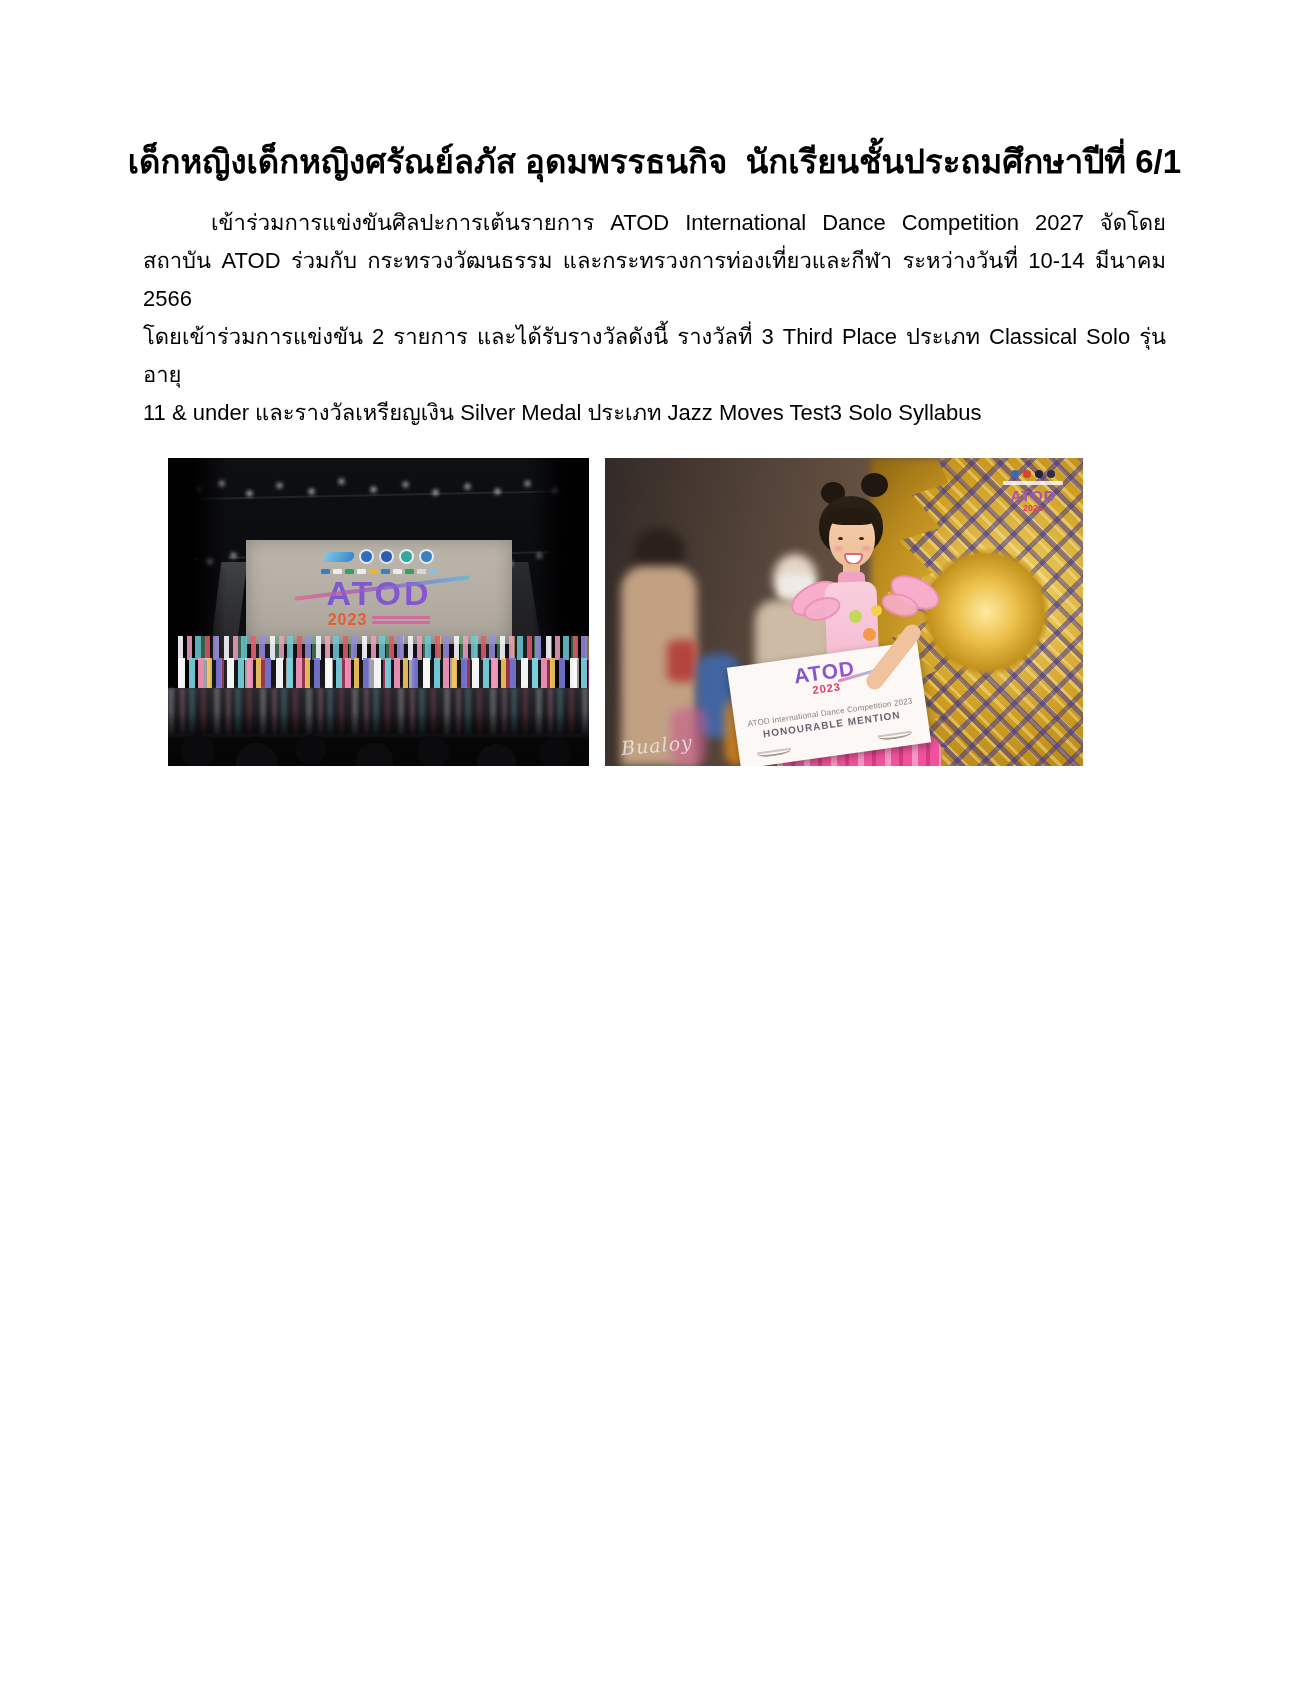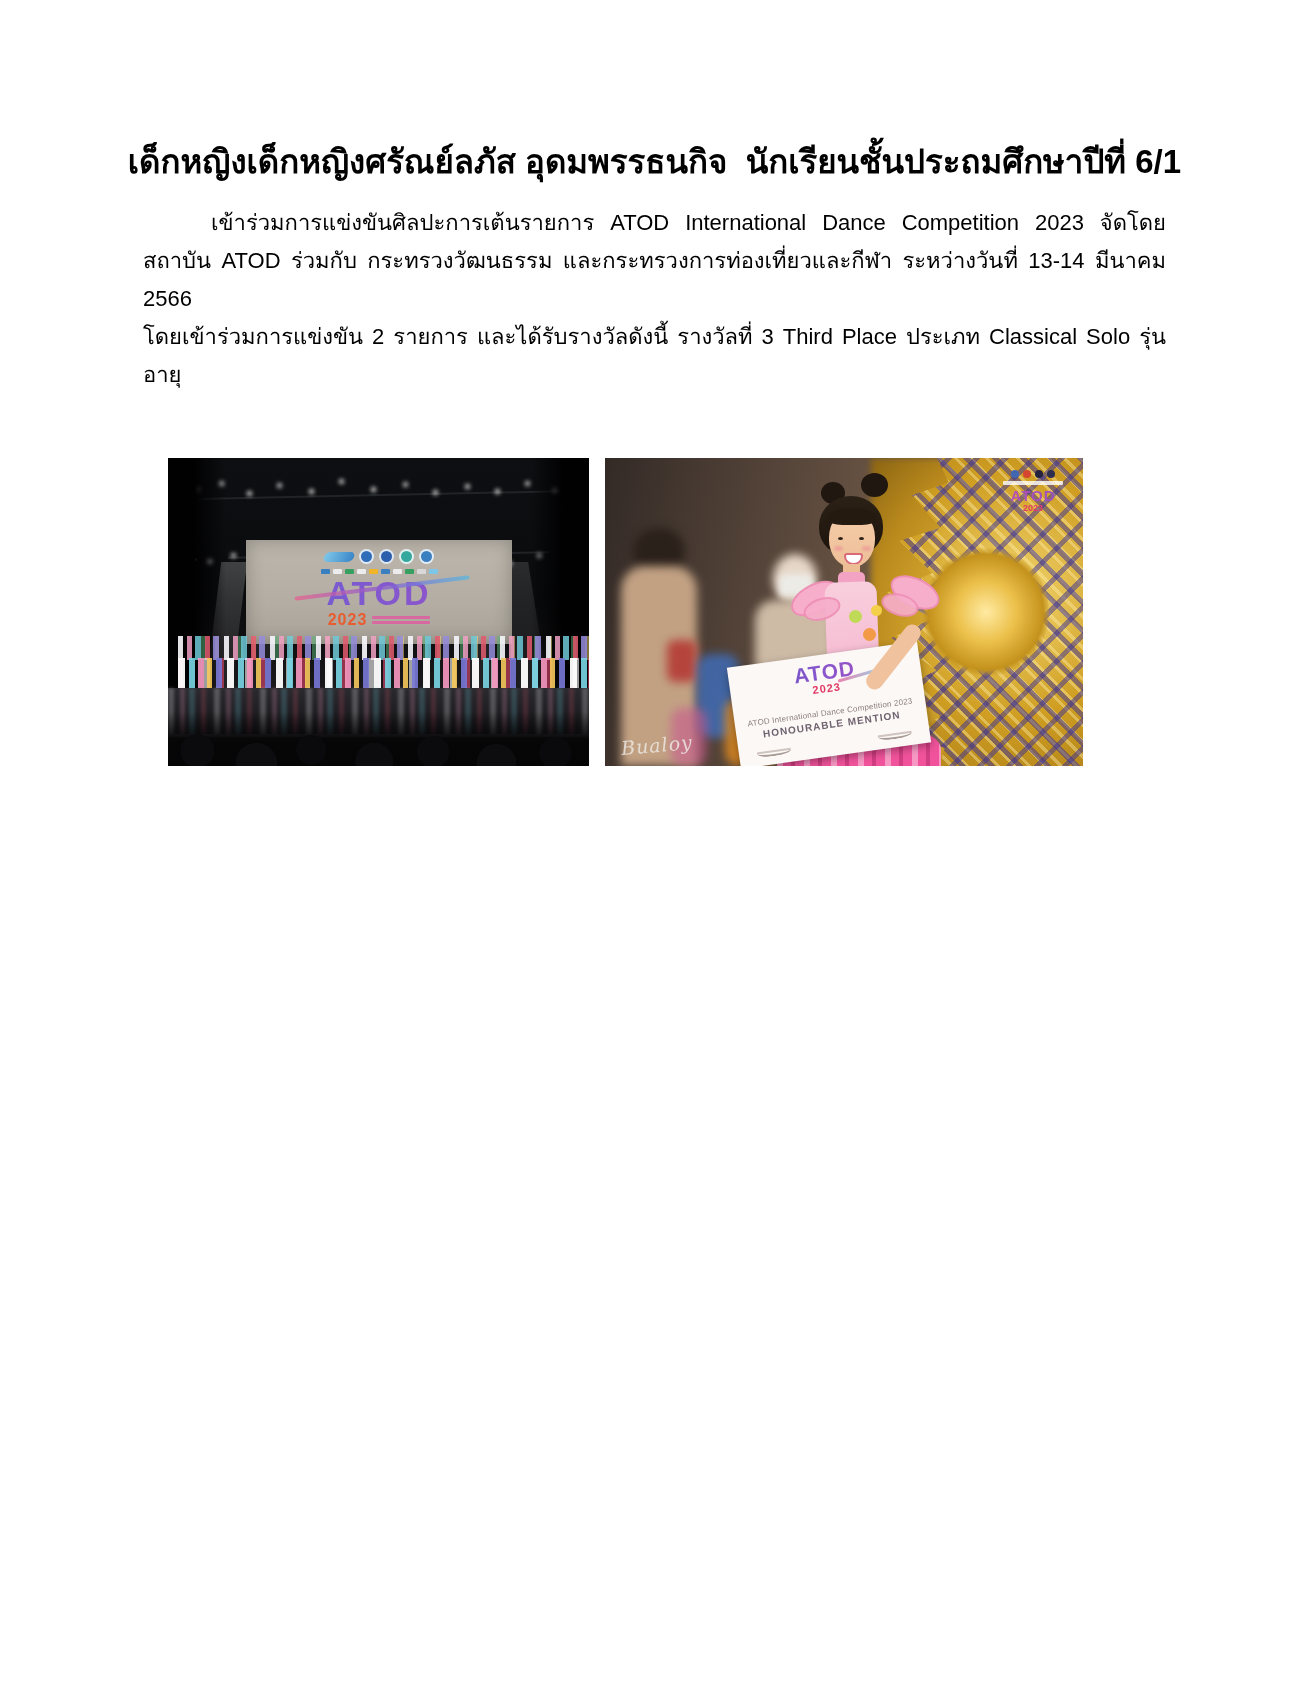--- a/index.html
+++ b/index.html
@@ -208,23 +208,24 @@
     font-size:19px;letter-spacing:1px;color:rgba(235,230,225,.85);transform:rotate(-5deg);z-index:8;}
 </style>
 </head>
 <body>
 
 <div class="page">
 
   <div class="doc-title">เด็กหญิงเด็กหญิงศรัณย์ลภัส อุดมพรรธนกิจ  นักเรียนชั้นประถมศึกษาปีที่ 6/1</div>
 
   <div class="doc-para">
-    <div class="para-line j indent">เข้าร่วมการแข่งขันศิลปะการเต้นรายการ ATOD International Dance Competition 2023 จัดโดย</div>
-    <div class="para-line j">สถาบัน ATOD ร่วมกับ กระทรวงวัฒนธรรม และกระทรวงการท่องเที่ยวและกีฬา ระหว่างวันที่ 13-14 มีนาคม 2566</div>
+    <div class="para-line j indent">เข้าร่วมการแข่งขันศิลปะการเต้นรายการ ATOD International Dance Competition 2027 จัดโดย</div>
+    <div class="para-line j">สถาบัน ATOD ร่วมกับ กระทรวงวัฒนธรรม และกระทรวงการท่องเที่ยวและกีฬา ระหว่างวันที่ 10-14 มีนาคม 2566</div>
     <div class="para-line j">โดยเข้าร่วมการแข่งขัน 2 รายการ และได้รับรางวัลดังนี้ รางวัลที่ 3 Third Place ประเภท Classical Solo รุ่นอายุ</div>
+    <div class="para-line">11 &amp; under และรางวัลเหรียญเงิน Silver Medal ประเภท Jazz Moves Test3 Solo Syllabus</div>
   </div>
 
   <div class="photos">
 
     <div class="photo photo-stage">
       <span class="truss t1"></span>
       <span class="truss t2"></span>
       <span class="lightdot row1"></span>
       <span class="lightdot row2"></span>
       <span class="beam b1"></span>

